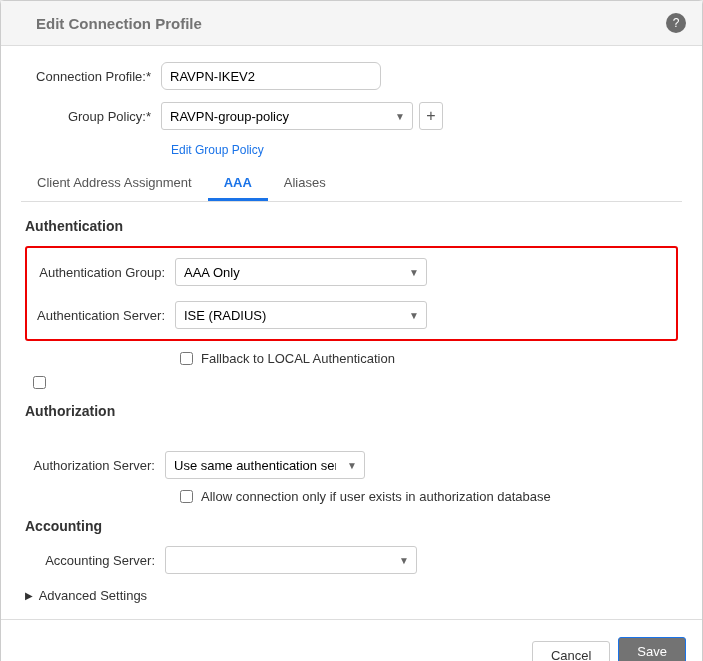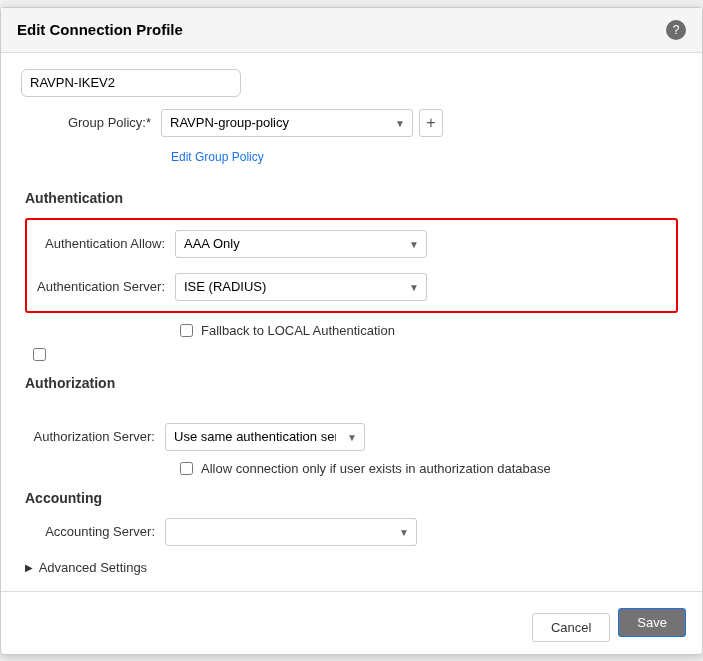--- a/index.html
+++ b/index.html
@@ -23,21 +23,22 @@
       background: #f5f5f5;
       border-bottom: 1px solid #ddd;
       padding: 12px 16px;
       display: flex;
       justify-content: space-between;
       align-items: center;
     }
     .dialog-title {
       font-size: 15px;
       font-weight: bold;
-      color: #000000;
+      color: #737373;
+      margin-left: 19px;
     }
     .help-icon {
       width: 20px;
       height: 20px;
       border-radius: 50%;
       background: #6c6c6c;
       color: #fff;
       display: flex;
       align-items: center;
       justify-content: center;
@@ -211,47 +212,59 @@
 <div class="dialog">
 
   <div class="dialog-header">
     <span class="dialog-title">Edit Connection Profile</span>
     <div class="help-icon">?</div>
   </div>
 
   <div class="dialog-body">
 
     <div class="form-row">
+      <span class="form-label">Connection Profile:*</span>
       <input class="form-control text-input" type="text" value="RAVPN-IKEV2" style="">
     </div>
 
     <div class="form-row">
       <span class="form-label">Group Policy:*</span>
       <div class="select-wrapper">
         <select class="select-control">
           <option>RAVPN-group-policy</option>
         </select>
         <span class="select-arrow">▼</span>
       </div>
       <button class="add-btn">+</button>
     </div>
 
     <div style="margin-bottom:10px;">
       <a class="edit-link">Edit Group Policy</a>
     </div>
 
+    <div class="tabs">
+      <div class="tab">
+        <span>Client Address Assignment</span>
+      </div>
+      <div class="tab active">
+        <span>AAA</span>
+      </div>
+      <div class="tab">
+        <span>Aliases</span>
+      </div>
+    </div>
 
     <div class="tab-content">
 
       <div class="section-title">Authentication</div>
 
       <div class="red-border-box">
 
         <div class="form-row" style="margin-bottom:10px;">
-          <span class="form-label">Authentication Allow:</span>
+          <span class="form-label">Authentication Group:</span>
           <div class="select-wrapper">
             <select class="select-control">
               <option>AAA Only</option>
             </select>
             <span class="select-arrow">▼</span>
           </div>
         </div>
 
         <div class="form-row" style="margin-bottom:0;margin-top:15px;">
           <span class="form-label">Authentication Server:</span>

